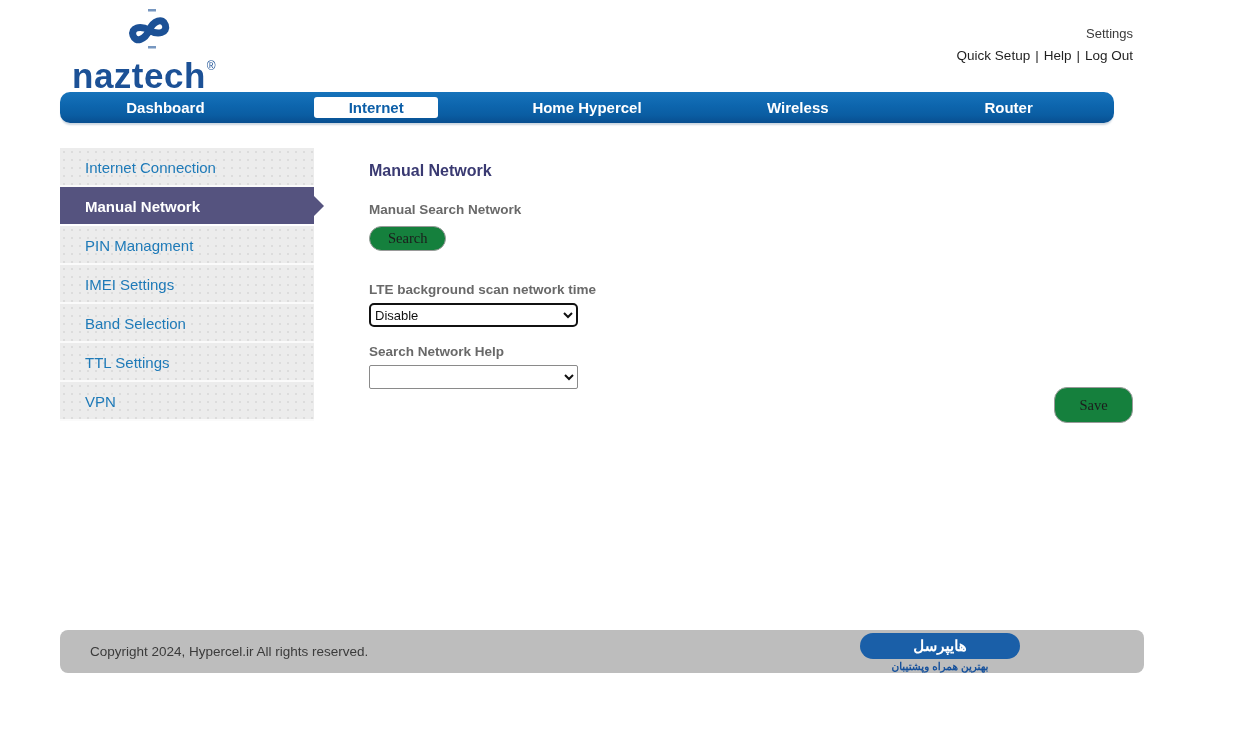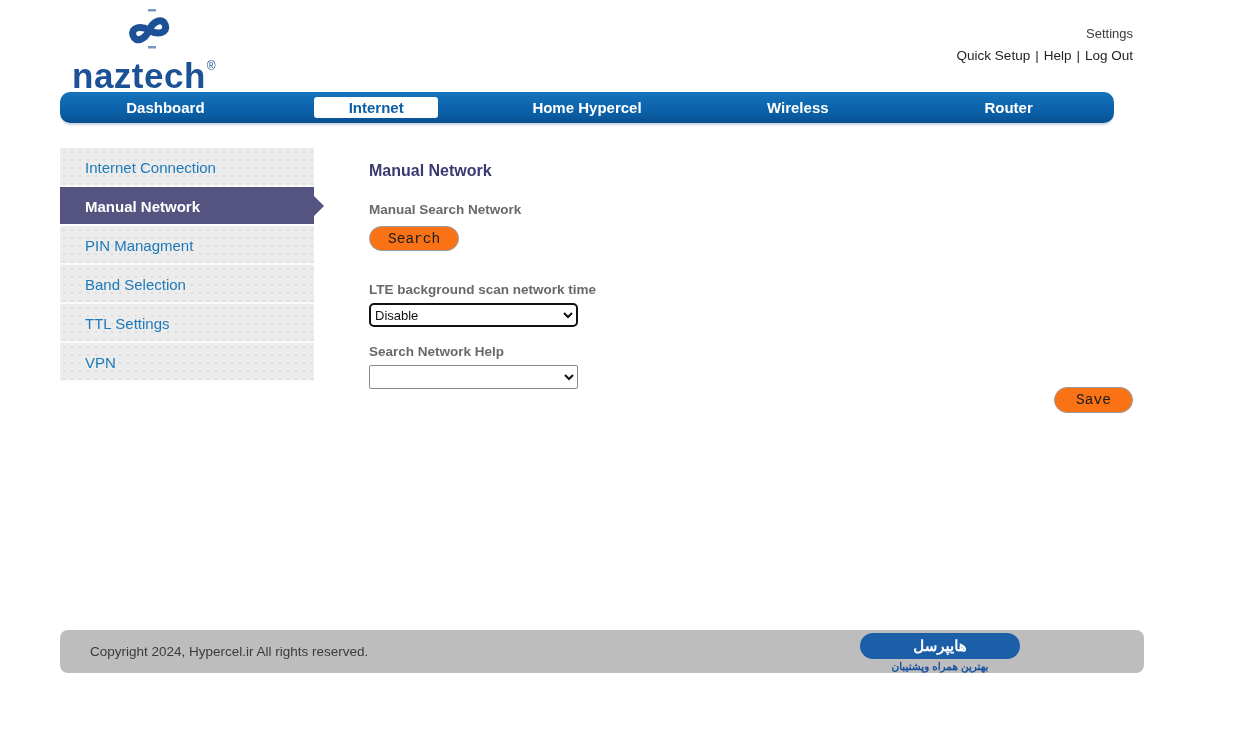--- a/index.html
+++ b/index.html
@@ -40,29 +40,29 @@
                border-top:10px solid transparent; border-bottom:10px solid transparent;
                border-left:10px solid #55537f; }
 
   
   .main { position:absolute; left:369px; top:148px; width:775px; }
   .page-title { font-size:16px; font-weight:700; color:#3a3a72; margin-top:14px; }
   .field-label { font-size:13.5px; font-weight:700; color:#696969; }
   .lbl-manual { margin-top:22px; }
   .lbl-lte { margin-top:31px; }
   .lbl-list { margin-top:17px; }
-  .pill-btn { font-family:Liberation Mono, monospace; font-size:14.5px; color:#1c1c1c;
-              background:#f97316; border:1px solid #9a9a9a; border-radius:13px;
+  .pill-btn { font-family:Liberation Serif, serif; font-size:14.5px; color:#1c1c1c;
+              background:#15803d; border:1px solid #9a9a9a; border-radius:13px;
               height:25px; padding:0 18px; cursor:pointer; }
   .btn-search { margin-top:9px; min-width:77px; }
   .sel { width:209px; height:24px; font-size:13px; font-family:"Liberation Sans", sans-serif;
          color:#111; background:#fff; margin-top:6px; }
   .sel-focused { border:2px solid #111; border-radius:5px; }
   .sel-plain { border:1px solid #8a8a8a; border-radius:2px; }
-  .btn-save { position:absolute; left:685px; top:239px; min-width:79px; height:26px; }
+  .btn-save { position:absolute; left:685px; top:239px; min-width:79px; height:36px; }
 
   
   .footer { position:absolute; left:60px; top:630px; width:1084px; height:43px;
             background:#bdbdbd; border-radius:8px; }
   .copyright { line-height:43px; padding-left:30px; font-size:13.5px; color:#3b3b3b; }
   .footer-logo { position:absolute; right:124px; top:3px; width:160px; text-align:center; }
   .logo-box { background:#1a5fa8; border-radius:13px; height:26px; line-height:26px;
               color:#fff; font-size:15px; font-weight:700; direction:rtl; }
   .logo-tagline { margin-top:1px; font-size:10.5px; font-weight:700; color:#16519c; direction:rtl; }
 </style>
@@ -94,20 +94,21 @@
     <div class="tab"><span class="tab-pill">Internet</span></div>
     <div class="tab"><span>Home Hypercel</span></div>
     <div class="tab"><span>Wireless</span></div>
     <div class="tab"><span>Router</span></div>
   </nav>
 
   <aside class="sidebar">
     <div class="side-item">Internet Connection</div>
     <div class="side-item active">Manual Network</div>
     <div class="side-item">PIN Managment</div>
+    <div class="side-item">IMEI Settings</div>
     <div class="side-item">Band Selection</div>
     <div class="side-item">TTL Settings</div>
     <div class="side-item">VPN</div>
   </aside>
 
   <main class="main">
     <h1 class="page-title">Manual Network</h1>
 
     <div class="field-label lbl-manual">Manual Search Network</div>
     <button class="pill-btn btn-search">Search</button>

